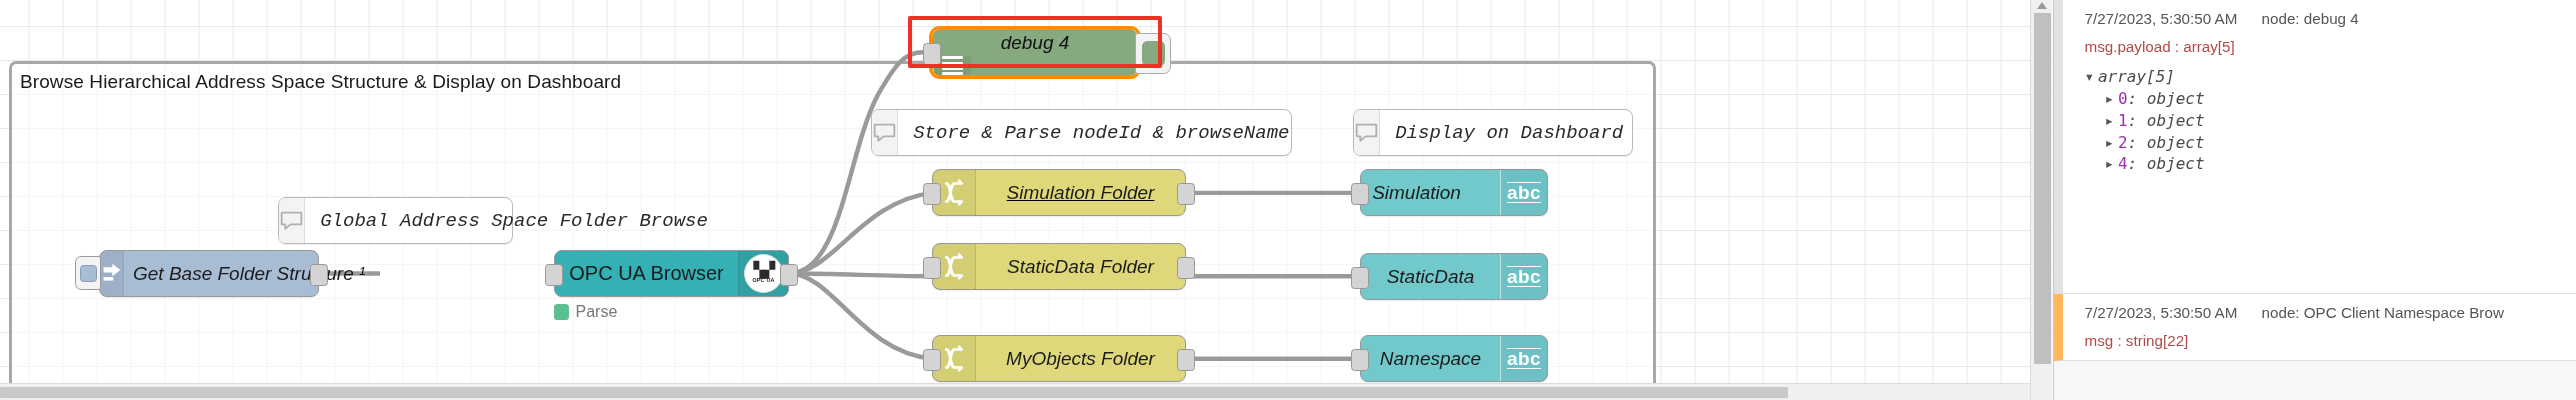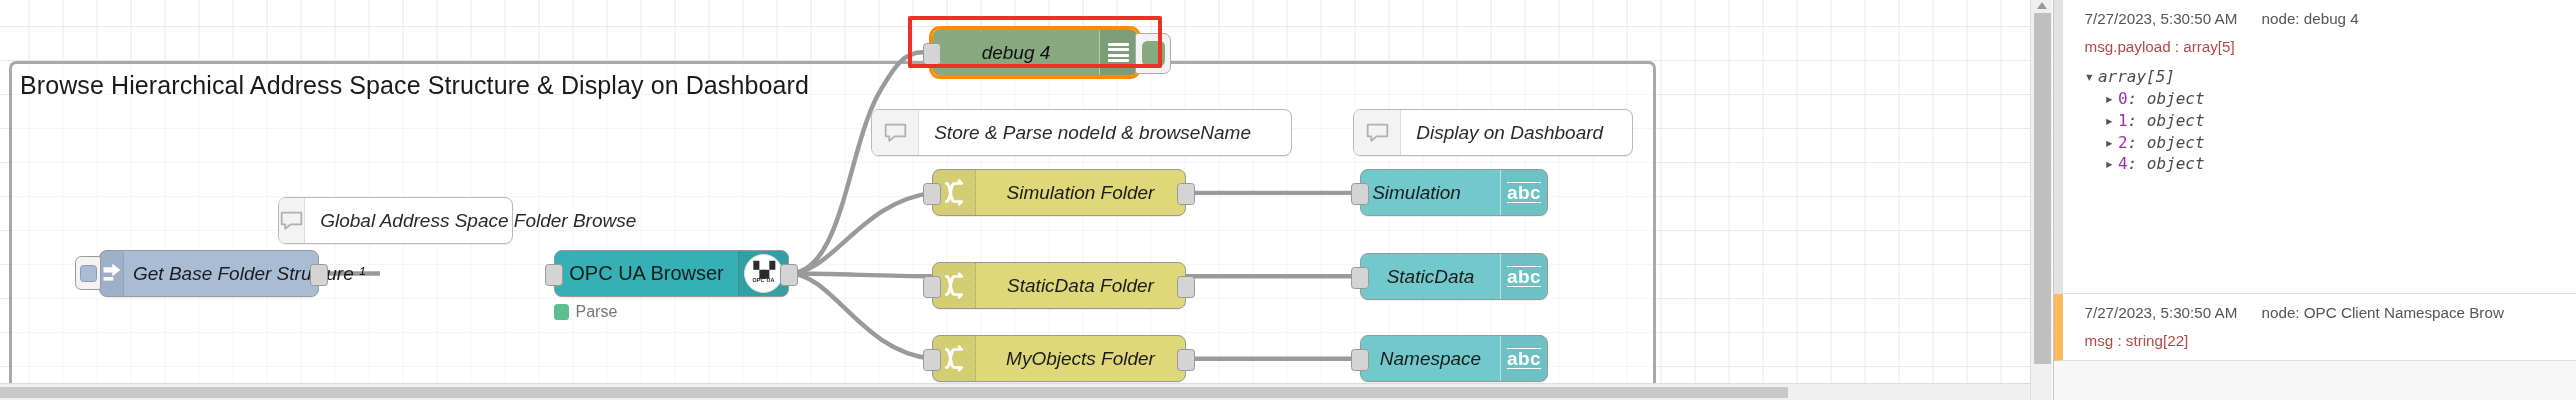--- a/index.html
+++ b/index.html
@@ -25,21 +25,21 @@
 
   
   #group-box {
     position: absolute; left: 9px; top: 61px;
     width: 1647px; height: 349px;
     border: 3.6px solid #a8a8a8; border-radius: 7.2px;
     background: rgba(255,255,255,0.55);
   }
   #group-label {
     position: absolute; left: 20px; top: 71px;
-    font-size: 25px; color: #1a1a1a; letter-spacing: 0.1px;
+    font-size: 19px; color: #1a1a1a; letter-spacing: 0.1px;
     white-space: nowrap;
   }
 
   
   svg.wires { position: absolute; left: 0; top: 0; width: 2053px; height: 401px; pointer-events: none; }
   svg.wires path { fill: none; stroke: #9a9a9a; stroke-width: 5; }
 
   
   .node {
     position: absolute; height: 47px; border-radius: 8px;
@@ -119,24 +119,24 @@
     line-height: 17px; padding: 0.9px 0;
   }
 
   
   .node.comment { background: #fff; border-color: #b9b9b9; }
   .node.comment .icn {
     width: 47px; background: #f3f3f3; border-radius: 6.3px 0 0 6.3px;
     border-right: 0.9px solid #ddd; display:flex; align-items:center; justify-content:center;
   }
   .node.comment .icn svg { width: 25px; height: 21.5px; }
-  .node.comment .title { justify-content: flex-start; padding-left: 15.2px; color: #2a2a2a; }
-
-  
-  .node.debug { background: #87a980; border-color: #8a8a8a; }
+  .node.comment .title { justify-content: flex-start; padding-left: 15.2px; color: #2a2a2a; font-family: Liberation Mono, monospace; }
+
+  
+  .node.debug { background: #87a980; border-color: #8a8a8a; flex-direction: column; }
   .node.debug .title { color: #111; }
   .node.debug .icn {
     width: 38px; background: rgba(0,0,0,.07);
     border-left: 0.9px solid rgba(255,255,255,.45);
     display:flex; flex-direction:column; align-items:center; justify-content:center; gap:2.7px;
   }
   .node.debug .icn b { display:block; width:20.6px; height:2.7px; background:#fff; border-radius:0.9px;}
   .node.debug.selected { outline: 3.6px solid #ff8c00; outline-offset: 0px; border-color:#ff8c00; }
   .debug-toggle {
     position: absolute; right: -34px; top: 2.7px; width: 36px; height: 41px;
@@ -286,33 +286,33 @@
           <span class="lbl">OPC UA</span>
         </span>
       </span>
       <span class="port out"></span>
     </div>
     <div class="status" style="left:554px; top:303px;">
       <span class="dot"></span>
       <span>Parse</span>
     </div>
 
-    <div class="node fn" style="left:932px; top:169px; width:254px;">
+    <div class="node fn" style="left:932px; top:169px; width:254px;text-decoration:underline;">
       <span class="port in"></span>
       <span class="icn">
         <svg viewBox="0 0 30 30">
             <path d="M6 5c5 0 4 20 9 20M6 25c5 0 4-20 9-20" stroke="#fff" stroke-width="3.2" fill="none" stroke-linecap="round"></path>
             <path d="M16 5h7l-3-3M16 25h7l-3 3" stroke="#fff" stroke-width="3" fill="none" stroke-linecap="round" stroke-linejoin="round"></path>
           </svg>
       </span>
       <span class="title">Simulation Folder</span>
       <span class="port out"></span>
     </div>
 
-    <div class="node fn" style="left:932px; top:262px; width:254px;">
+    <div class="node fn" style="left:932px; top:243px; width:254px;">
       <span class="port in"></span>
       <span class="icn">
         <svg viewBox="0 0 30 30">
             <path d="M6 5c5 0 4 20 9 20M6 25c5 0 4-20 9-20" stroke="#fff" stroke-width="3.2" fill="none" stroke-linecap="round"></path>
             <path d="M16 5h7l-3-3M16 25h7l-3 3" stroke="#fff" stroke-width="3" fill="none" stroke-linecap="round" stroke-linejoin="round"></path>
           </svg>
       </span>
       <span class="title">StaticData Folder</span>
       <span class="port out"></span>
     </div>

